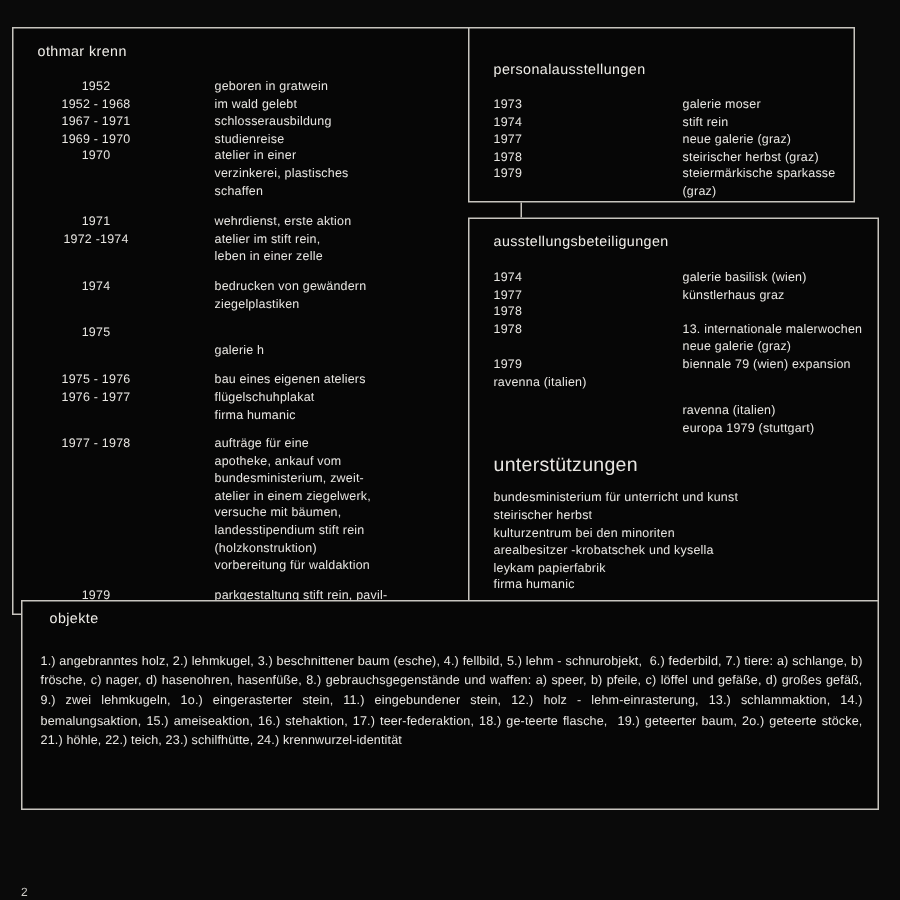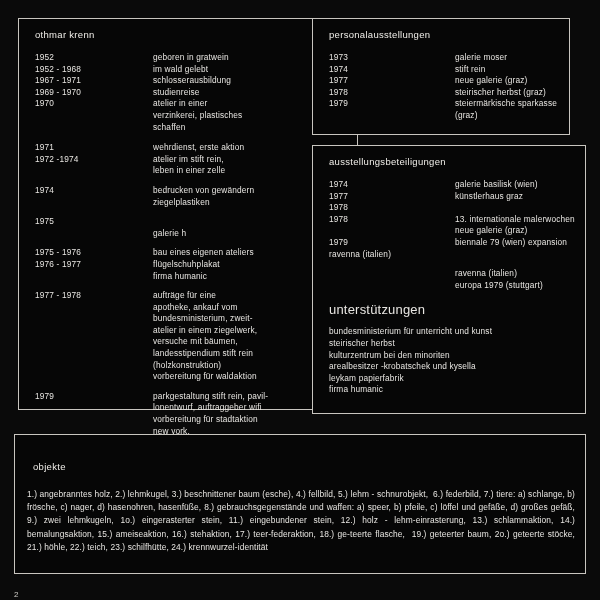--- a/index.html
+++ b/index.html
@@ -22,46 +22,46 @@
     box-sizing: border-box;
   }
   .panel {
     position: absolute;
     border: 1px solid #c8c5bf;
     box-sizing: border-box;
     background: #060606;
   }
   
   #panel-biography {
-    left: 18px;
+    left: 8px;
     top: 18px;
     width: 340px;
     height: 392px;
     padding: 10px 8px 8px 10px;
   }
   #panel-solo {
     left: 312px;
     top: 18px;
     width: 258px;
     height: 117px;
-    padding: 10px 8px 8px 10px;
+    padding: 22px 8px 8px 10px;
   }
   #panel-group {
     left: 312px;
     top: 145px;
     width: 274px;
     height: 269px;
     padding: 10px 8px 8px 10px;
   }
   #panel-objects {
     left: 14px;
-    top: 434px;
+    top: 400px;
     width: 572px;
     height: 140px;
-    padding: 26px 10px 8px 12px;
+    padding: 6px 10px 8px 12px;
   }
   .sect-title {
     font-size: 9.5px;
     letter-spacing: 0.3px;
     color: #f0eee9;
     margin: 0 0 12px 6px;
   }
   .rows {
     font-size: 8.3px;
     line-height: 11.6px;
@@ -75,21 +75,21 @@
     flex: 0 0 auto;
     white-space: pre;
     color: #e8e6e2;
   }
   .row .tx {
     flex: 1 1 auto;
     color: #e8e6e2;
     white-space: pre-wrap;
   }
   
-  #panel-biography .row .yr { width: 78px; padding-left: 6px; }
+  #panel-biography .row .yr { width: 78px; padding-left: 6px; text-align: center; }
   #panel-biography .row .tx { padding-left: 40px; }
 
   #panel-solo .row .yr { width: 56px; padding-left: 6px; }
   #panel-solo .row .tx { padding-left: 70px; }
 
   #panel-group .row .yr { width: 56px; padding-left: 6px; }
   #panel-group .row .tx { padding-left: 70px; }
 
   .sub-block {
     margin-top: 11px;

